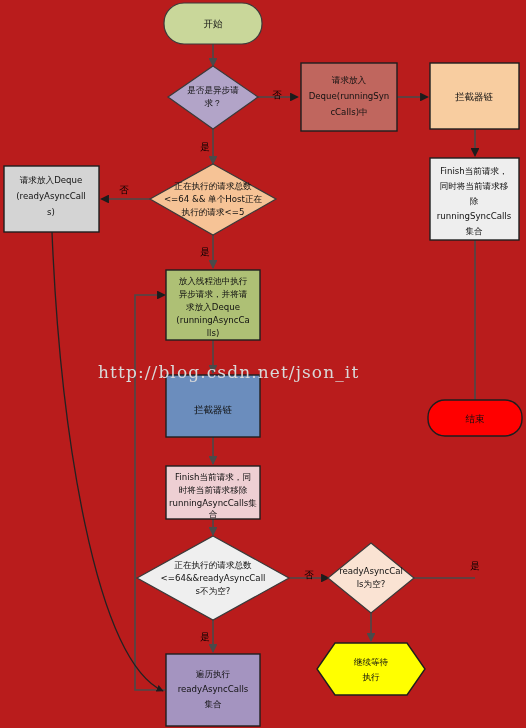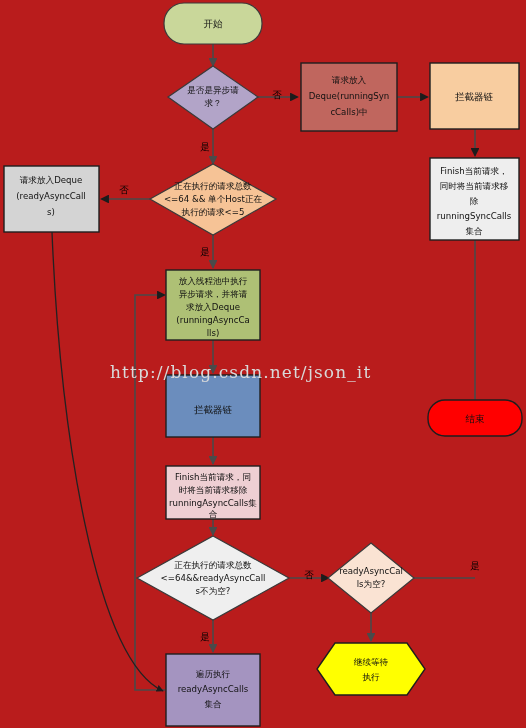--- a/index.html
+++ b/index.html
@@ -53,21 +53,21 @@
     stroke: #4a4a4a;
     stroke-width: 1.6;
     fill: none;
   }
   .conn.thin {
     stroke: #222222;
     stroke-width: 1.3;
   }
   .watermark {
     position: absolute;
-    left: 110px;
+    left: 98px;
     top: 362px;
     font-family: "DejaVu Serif", "Liberation Serif", serif;
     font-size: 17px;
     color: #d9d9d9;
     letter-spacing: 1.1px;
     white-space: nowrap;
     pointer-events: none;
     user-select: none;
   }
 </style>

